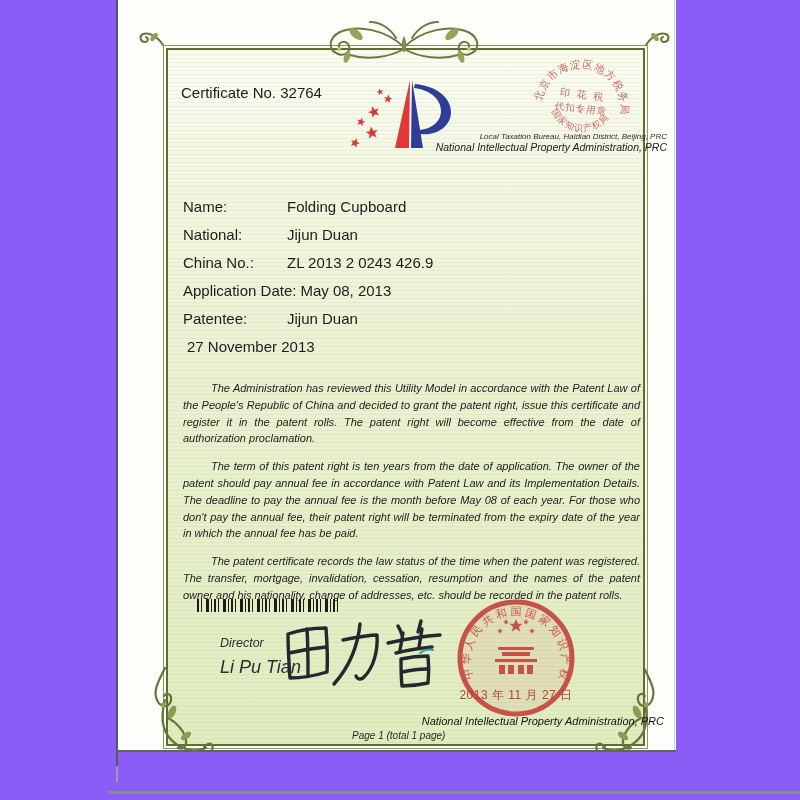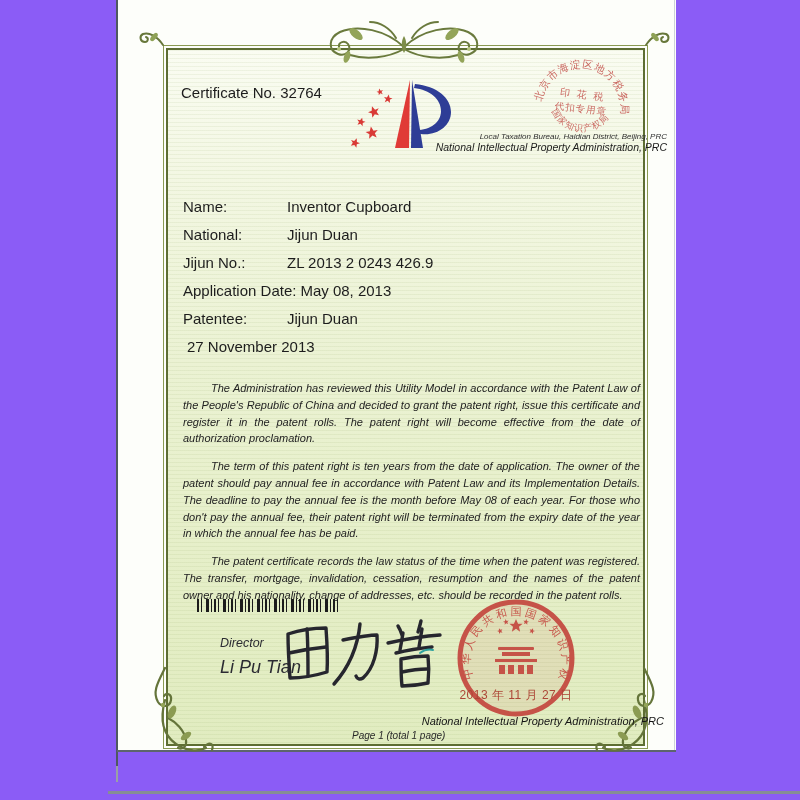--- a/index.html
+++ b/index.html
@@ -134,28 +134,28 @@
     </g>
   </svg>
 
   <div class="caption1">Local Taxation Bureau, Haidian District, Beijing, PRC</div>
   <div class="caption2">National Intellectual Property Administration, PRC</div>
 
 
   <div class="fields">
     <div class="f-row">
       <span class="f-label">Name:</span>
-      <span class="f-value">Inventor Cupboard</span>
+      <span class="f-value">Folding Cupboard</span>
     </div>
     <div class="f-row">
       <span class="f-label">National:</span>
       <span class="f-value">Jijun Duan</span>
     </div>
     <div class="f-row">
-      <span class="f-label">Jijun No.:</span>
+      <span class="f-label">China No.:</span>
       <span class="f-value">ZL 2013 2 0243 426.9</span>
     </div>
     <div class="f-row">
       <span class="f-label">Application Date:</span>
       <span class="f-value">May 08, 2013</span>
     </div>
     <div class="f-row">
       <span class="f-label">Patentee:</span>
       <span class="f-value">Jijun Duan</span>
     </div>

